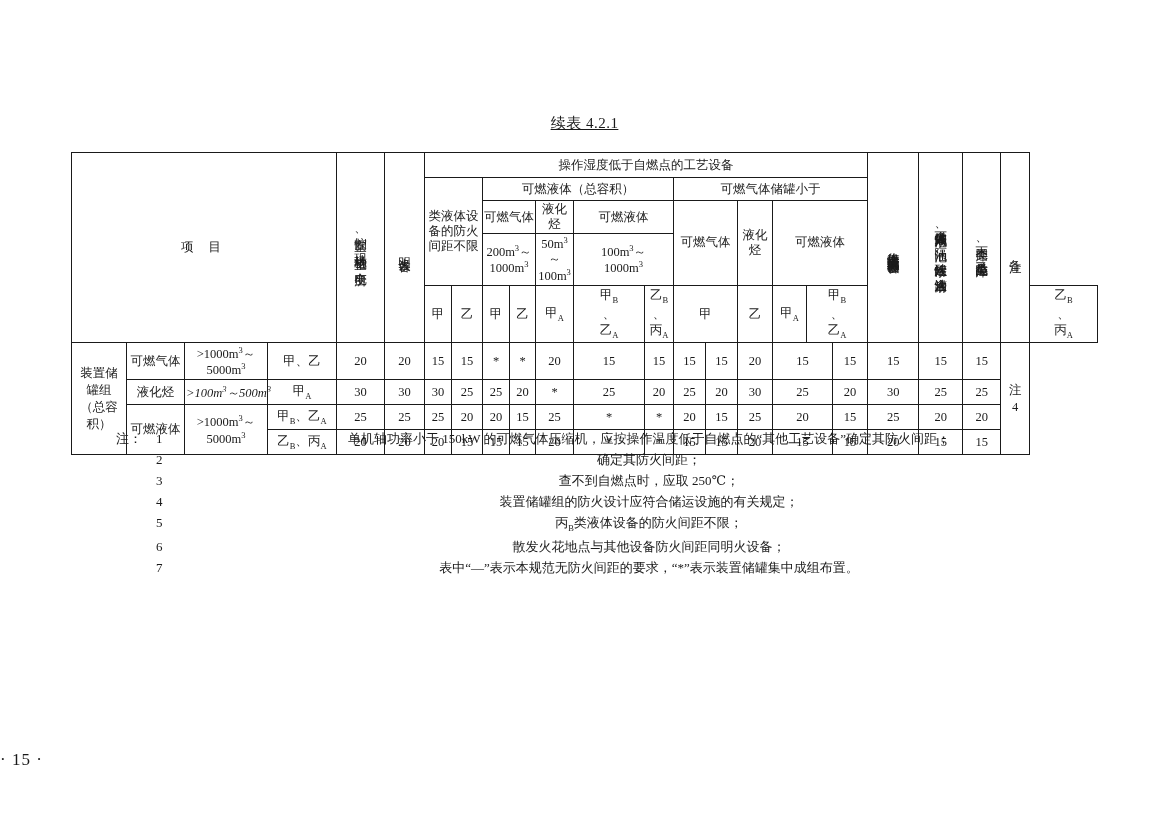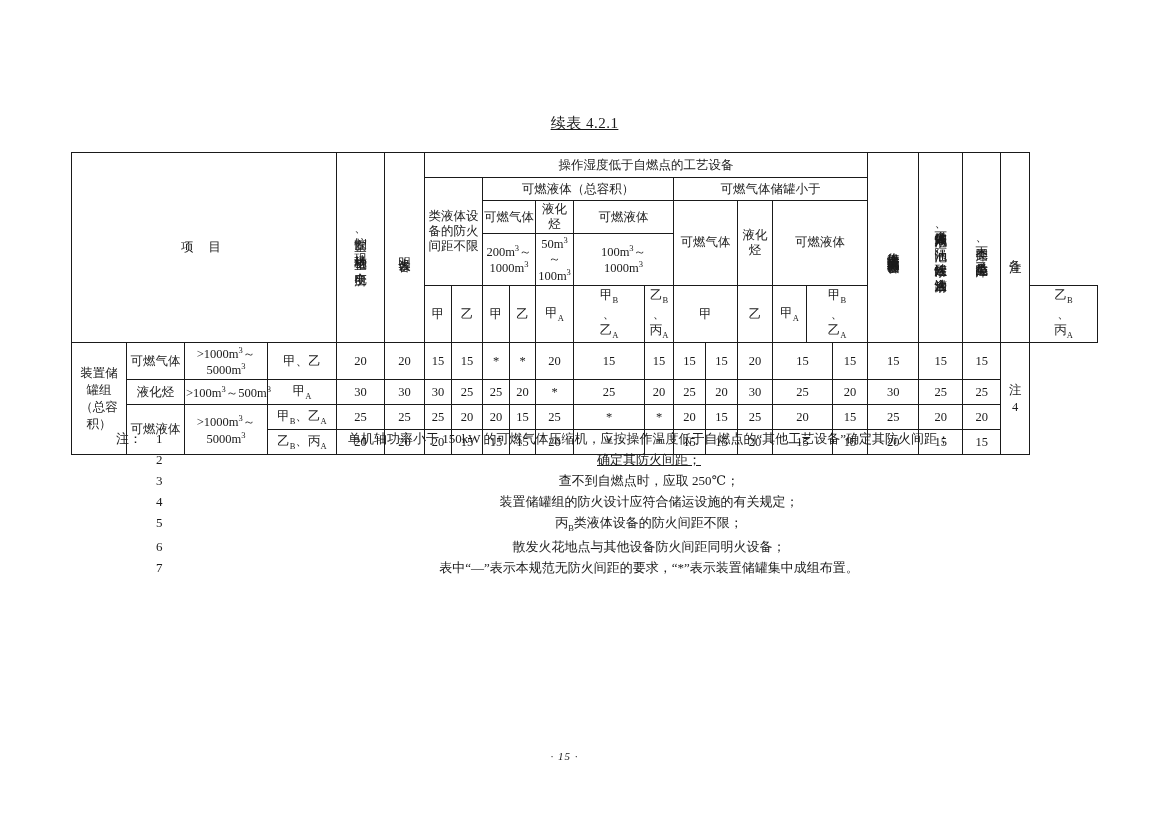--- a/index.html
+++ b/index.html
@@ -56,21 +56,21 @@
   }
   .vtext2 {
     writing-mode: vertical-rl;
     text-orientation: upright;
     letter-spacing: 0.5px;
     margin: 0 auto;
     display: inline-block;
     line-height: 1.12;
     max-height: 150px;
   }
-  .nowrap { white-space: nowrap; }
+  .nowrap { white-space: nowrap; font-style: italic; }
   .sub { font-size: 8.5px; vertical-align: sub; }
   .sup { font-size: 8.5px; vertical-align: super; }
   .twoline { line-height: 1.35; }
   .itemcell { font-size: 13px; letter-spacing: 6px; }
 
   .numcell { font-size: 13px; }
 
   .notes {
     position: absolute;
     left: 116px;
@@ -87,31 +87,30 @@
     width: 40px;
     flex: 0 0 40px;
     text-align: left;
   }
   .notes .note-num {
     width: 26px;
     flex: 0 0 26px;
     text-align: left;
   }
   .notes .note-body { flex: 1 1 auto; text-align: center; }
-  .notes .note-body .cont { display: block; text-decoration: underline; }
+  .notes .note-body .cont { display: block; }
 
   .page-number {
     position: absolute;
     left: 0;
     top: 750px;
     width: 1129px;
-    text-align: center;
-    font-size: 11px;
+    text-align: left;
+    font-size: 17px;
     letter-spacing: 1px;
-    font-style: italic;
   }
 </style>
 </head>
 <body>
 
 <div class="page">
 
   <div class="doc-title">续表 4.2.1</div>
 
   <table class="main">

